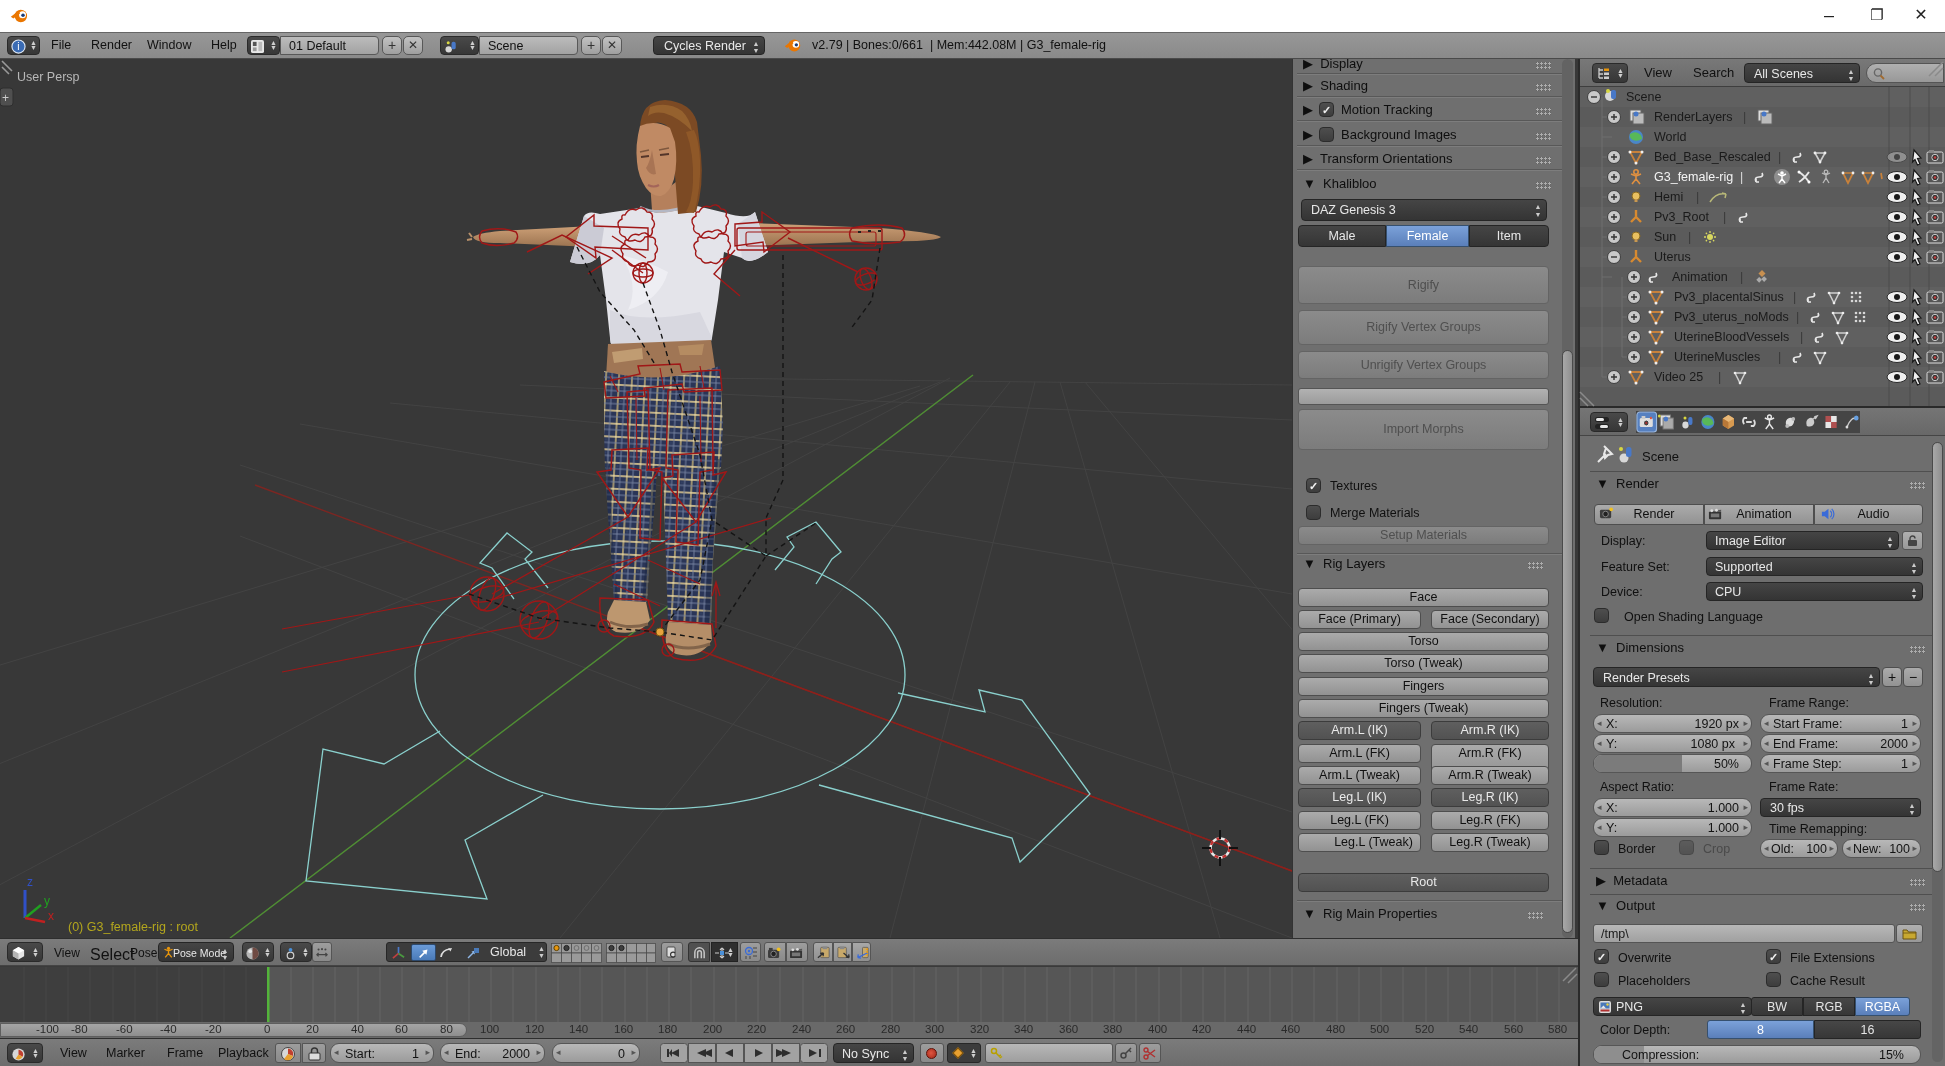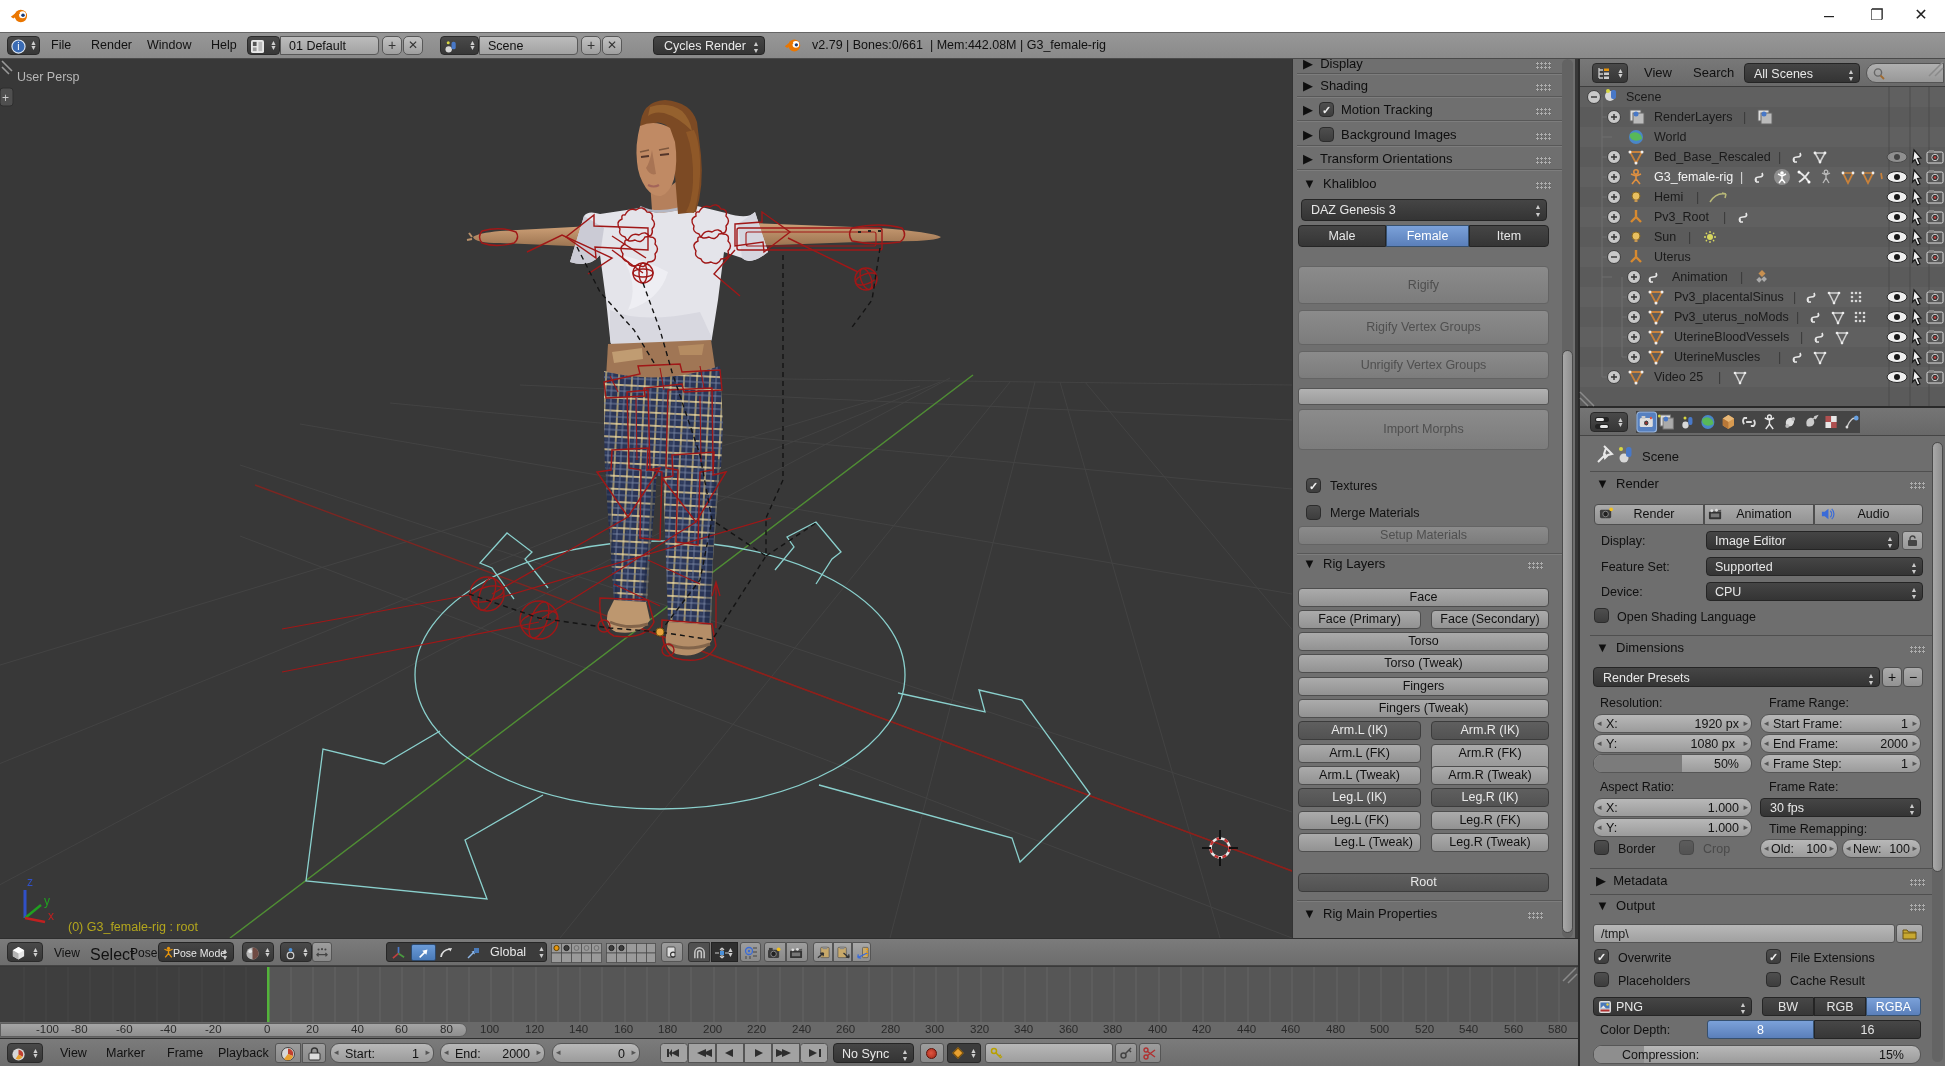--- a/index.html
+++ b/index.html
@@ -1054,21 +1054,21 @@
  <div class="ddark" style="left:126px;top:149px;width:217px;height:19px;">
       <span style="position:absolute;left:8px;top:2px;">Supported</span>
       <div class="dar" style="line-height:7px;top:3px;">▲<br>▼</div>
     </div>
  <span class="clabel" style="left:21px;top:177px;">Device:</span>
  <div class="ddark" style="left:126px;top:174px;width:217px;height:19px;">
       <span style="position:absolute;left:8px;top:2px;">CPU</span>
       <div class="dar" style="line-height:7px;top:3px;">▲<br>▼</div>
     </div>
  <div class="chk" style="left:14px;top:200px;"></div>
-    <span class="clabel" style="left:37px;top:202px;text-align:right;">Open Shading Language</span>
+    <span class="clabel" style="left:44px;top:202px;text-align:right;">Open Shading Language</span>
  <div style="position:absolute;left:10px;top:227px;width:345px;border-top:1px solid #4f4f4f;"></div>
  <div class="pheader" style="left:16px;top:232px;">▼&nbsp; Dimensions</div>
     <div class="dragdots" style="left:330px;top:238px;"></div>
  <div class="ddark" style="left:13px;top:259px;width:287px;height:20px;">
       <span style="position:absolute;left:9px;top:3px;">Render Presets</span>
       <div class="dar" style="line-height:7px;top:4px;">▲<br>▼</div>
     </div>
  <div class="nbtn" style="left:302px;top:259px;width:20px;height:20px;line-height:18px;font-size:14px;">+</div>
  <div class="nbtn" style="left:323px;top:259px;width:20px;height:20px;line-height:18px;font-size:14px;">−</div>
  <span class="clabel" style="left:20px;top:288px;">Resolution:</span>
@@ -1169,21 +1169,21 @@
       <svg class="abs" style="left:4px;top:2px" width="14" height="14" viewBox="0 0 14 14">
         <rect x="1" y="1" width="12" height="12" rx="2" fill="#ddd"></rect>
         <rect x="2.5" y="2.5" width="9" height="6" fill="#4a78b8"></rect>
         <path d="M2.5 8.5 l3 -3 2.5 3 z" fill="#e8e8e8"></path>
         <circle cx="9.5" cy="4.5" r="1.2" fill="#e8d040"></circle>
         <rect x="2.5" y="9.5" width="9" height="2" fill="#b03030"></rect>
       </svg>
       <span style="position:absolute;left:22px;top:2px;">PNG</span>
       <div class="dar" style="line-height:7px;top:3px;">▲<br>▼</div>
     </div>
- <div class="abs" style="left:182px;top:589px;width:159px;height:19px;border-radius:8px;">
+ <div class="abs" style="left:171px;top:589px;width:159px;height:19px;border-radius:8px;">
   <div class="abs" style="left:0;width:52px;height:19px;background:linear-gradient(#474747,#373737);border:1px solid #252525;border-radius:3px 0 0 3px;color:#e4e4e4;text-align:center;line-height:18px;">BW</div>
   <div class="abs" style="left:52px;width:52px;height:19px;background:linear-gradient(#474747,#373737);border:1px solid #252525;color:#e4e4e4;text-align:center;line-height:18px;">RGB</div>
   <div class="abs" style="left:104px;width:55px;height:19px;background:linear-gradient(#7ba1d9,#5a7fba);border:1px solid #36506e;border-radius:0 3px 3px 0;color:#fff;text-align:center;line-height:18px;">RGBA</div>
  </div>
  <span class="clabel" style="left:20px;top:615px;">Color Depth:</span>
  <div class="abs" style="left:127px;top:612px;width:214px;height:19px;">
   <div class="abs" style="left:0;width:107px;height:19px;background:linear-gradient(#7ba1d9,#5a7fba);border:1px solid #36506e;border-radius:3px 0 0 3px;color:#fff;text-align:center;line-height:18px;">8</div>
   <div class="abs" style="left:107px;width:107px;height:19px;background:linear-gradient(#474747,#373737);border:1px solid #252525;border-radius:0 3px 3px 0;color:#e4e4e4;text-align:center;line-height:18px;">16</div>
  </div>
  <div class="numf" style="left:13px;top:637px;width:328px;height:19px;overflow:hidden;border-radius:9px;">

